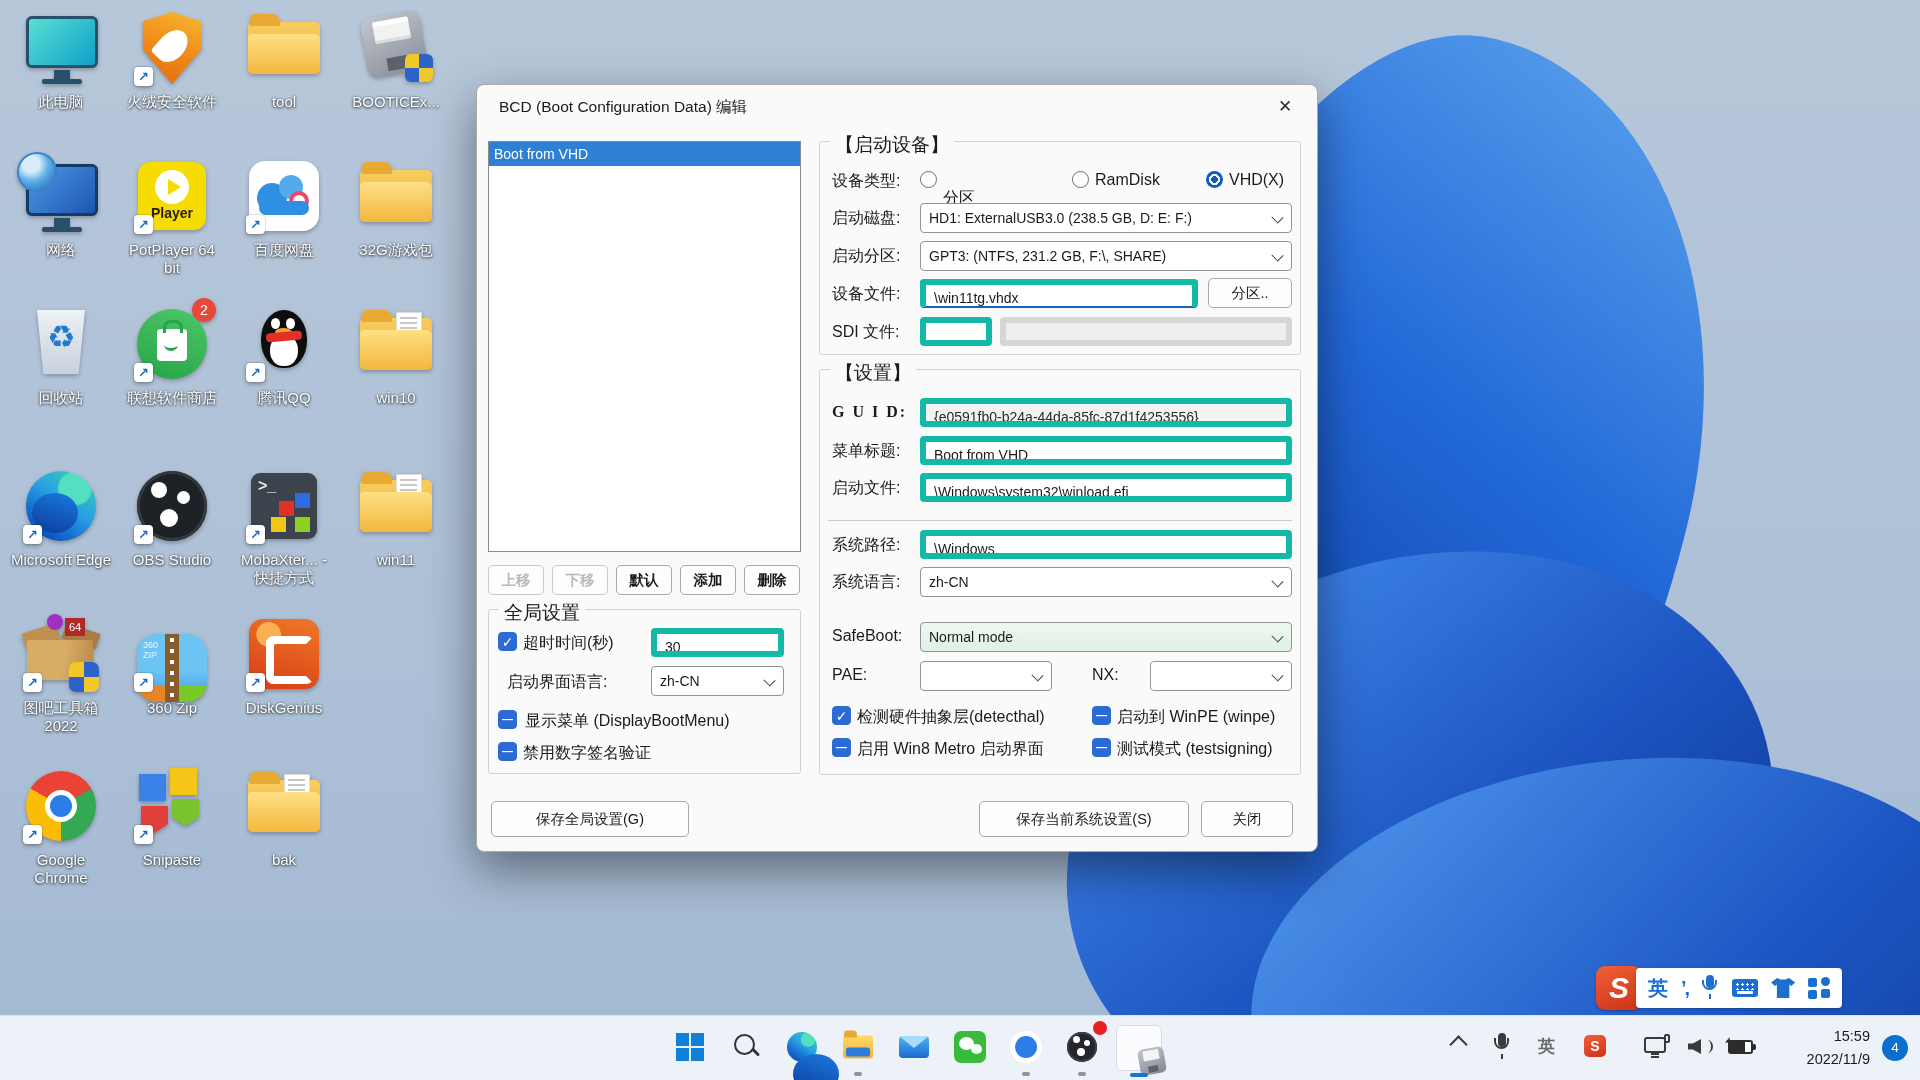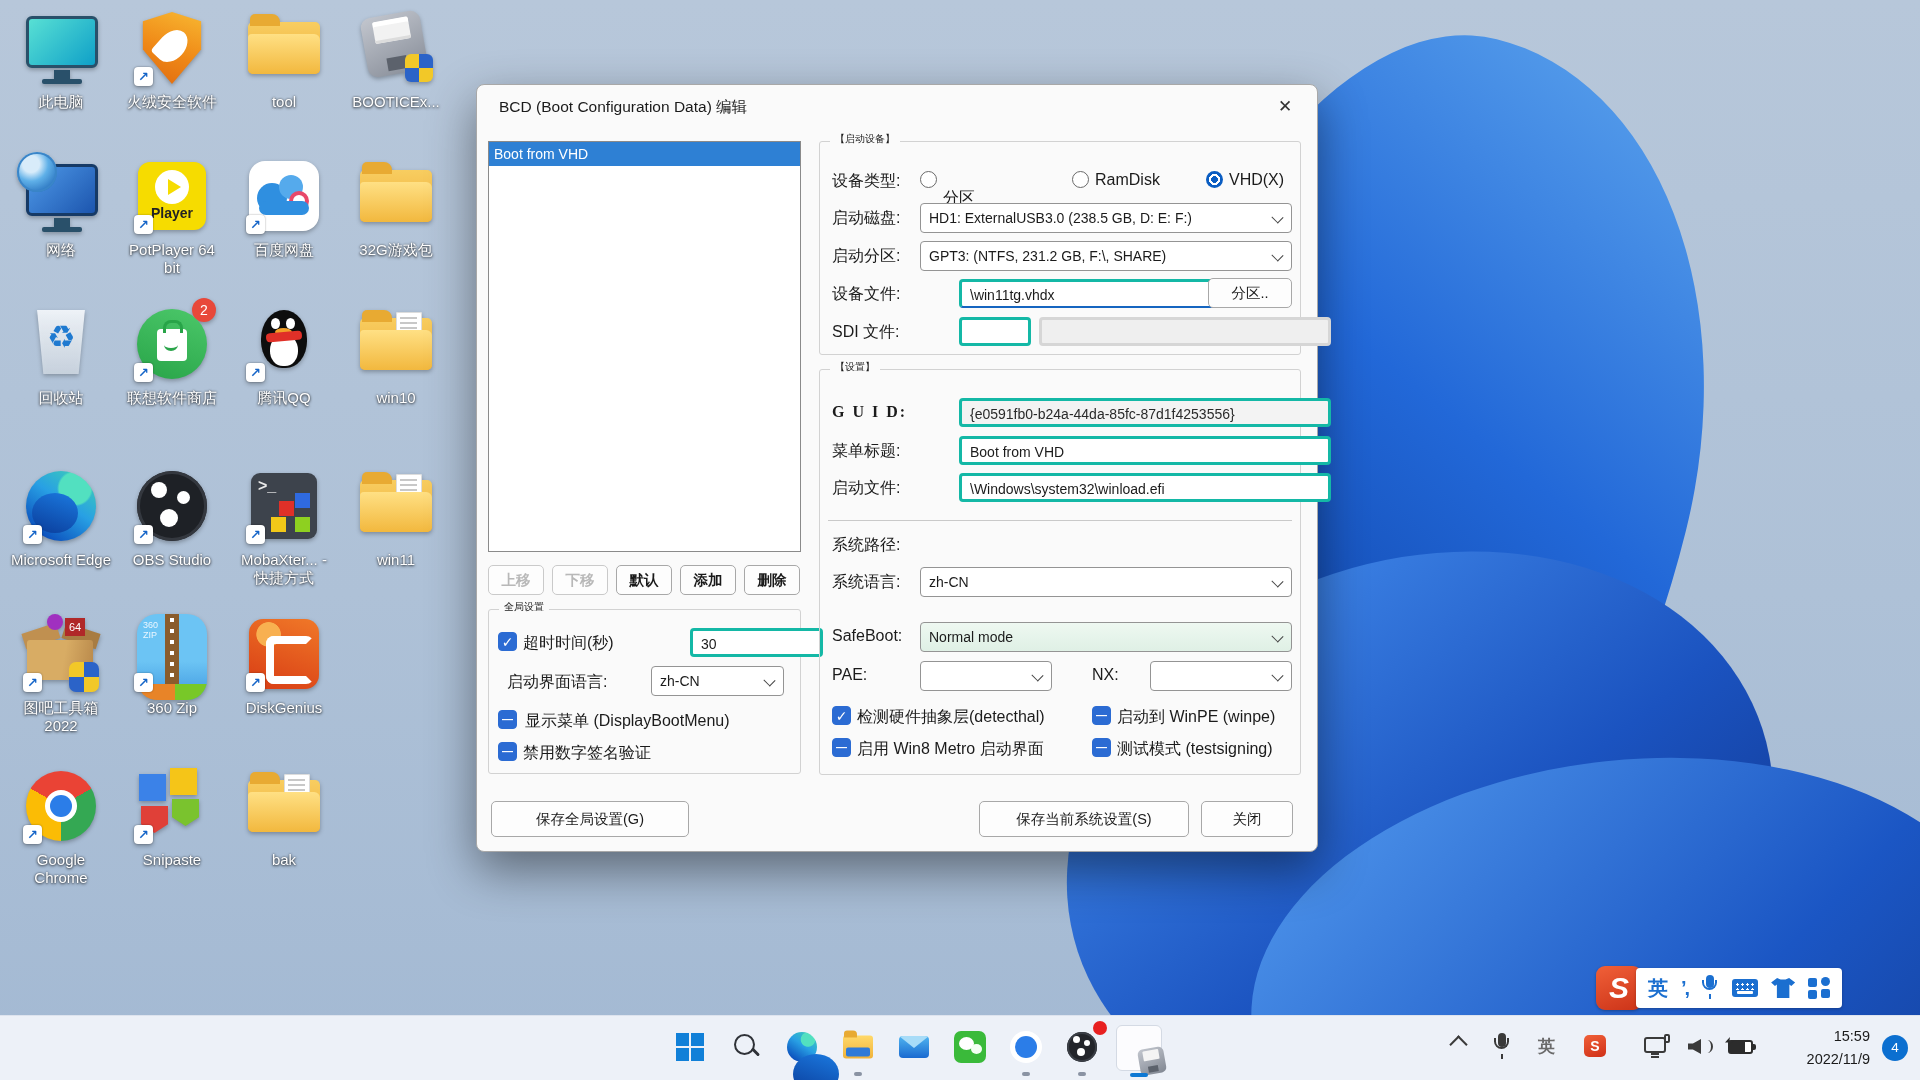--- a/index.html
+++ b/index.html
@@ -80,21 +80,21 @@
   .store .bag::after{content:"";position:absolute;left:7px;top:10px;width:14px;height:9px;
        border-bottom:3px solid #2aa44a;border-radius:50%;}
   
   .obs{position:absolute;left:5px;top:5px;width:70px;height:70px;border-radius:50%;background:#1e2126;
        box-shadow:inset 0 0 0 3px #34383f;}
   .obs i{position:absolute;background:#fff;border-radius:50%;}
   .obs .o1{left:14px;top:11px;width:16px;height:16px;}
   .obs .o2{left:40px;top:20px;width:13px;height:13px;}
   .obs .o3{left:23px;top:38px;width:18px;height:18px;}
   
-  .zip{position:absolute;left:5px;top:0;width:70px;height:86px;border-radius:20px;overflow:hidden;
+  .zip{position:absolute;left:5px;top:20px;width:70px;height:68px;border-radius:20px;overflow:hidden;
        background:linear-gradient(180deg,#6cc4f4 55%,#3f98e0);}
   .zip::after{content:"";position:absolute;left:0;right:0;bottom:0;height:16px;
        background:linear-gradient(90deg,#e88428 0 55%,#78c828 0 100%);}
   .zip .zp{position:absolute;left:28px;top:0;width:14px;height:70px;background:#8a5c2c;z-index:2;
        background-image:repeating-linear-gradient(180deg,#fff 0 4px,rgba(0,0,0,0) 4px 11px);
        background-size:4px 100%;background-position:5px 4px;background-repeat:no-repeat;background-color:#8a5c2c;}
   .zip .ztxt{position:absolute;left:6px;top:6px;font-size:9px;line-height:10px;color:#eaf6ff;
        text-align:left;white-space:pre-line;z-index:1;}
   
   .snip i{position:absolute;width:27px;height:27px;}
@@ -174,24 +174,24 @@
        font-size:17px;color:#333;border-radius:4px;}
   .listbox{position:absolute;left:11px;top:56px;width:311px;height:409px;background:#fff;
        border:1px solid #8a8a8a;}
   .lb-row{height:24px;line-height:24px;padding-left:5px;font-size:14px;background:#2e80d4;color:#fff;}
   .btnrow{position:absolute;left:11px;top:480px;width:312px;display:flex;gap:8px;}
   .btn{background:#fdfdfd;border:1px solid #a8a8a8;border-radius:5px;color:#1a1a1a;font-size:14.5px;
        text-align:center;line-height:28px;height:30px;box-sizing:border-box;}
   .btnrow .btn{flex:1;font-weight:bold;}
   .btn.dis{color:#b8b8b8;border-color:#cacaca;}
   .group{position:absolute;border:1px solid #d2d2d2;border-radius:3px;}
-  .gl{position:absolute;top:-10px;left:10px;background:#fafafa;padding:0 5px;font-size:10px;}
+  .gl{position:absolute;top:-10px;left:10px;background:#fafafa;padding:0 5px;font-size:19px;}
   .lbl{position:absolute;font-size:16px;white-space:nowrap;}
-  .tbox{position:absolute;background:#fff;border:3px solid #14b8a6;border-radius:4px;box-sizing:border-box;
-       font-size:14px;line-height:26px;padding:0 8px;height:29px;white-space:nowrap;overflow:hidden;margin-left:39px;}
+  .tbox{position:absolute;background:#fff;border:6px solid #14b8a6;border-radius:4px;box-sizing:border-box;
+       font-size:14px;line-height:26px;padding:0 8px;height:29px;white-space:nowrap;overflow:hidden;}
   .tbox.ro{background:#f3f3f3;color:#2a2a2a;}
   .tbox.focus{border-bottom:2px solid #1565c0;}
   .tbox.disab{background:#efefef;border-color:#d6d6d6;}
   .combo{position:absolute;background:#fff;border:1px solid #949494;border-radius:4px;box-sizing:border-box;
        height:30px;font-size:14px;line-height:28px;padding:0 24px 0 8px;white-space:nowrap;overflow:hidden;}
   .combo .chev{position:absolute;right:9px;top:9px;width:8px;height:8px;border-right:1.6px solid #444;
        border-bottom:1.6px solid #444;transform:rotate(45deg) scaleY(.9);}
   .combo.green{background:linear-gradient(180deg,#eef8f1,#dff0e5);}
   .cb{position:absolute;width:19px;height:19px;border-radius:4px;box-sizing:border-box;
       border:1.5px solid #707070;background:#fff;}
@@ -584,20 +584,21 @@
 
     <span class="lbl" style="left:12px;top:71px">菜单标题:</span>
     <div class="tbox" style="left:100px;top:66px;width:372px">Boot from VHD</div>
 
     <span class="lbl" style="left:12px;top:108px">启动文件:</span>
     <div class="tbox" style="left:100px;top:103px;width:372px">\Windows\system32\winload.efi</div>
 
     <div class="sep" style="left:8px;top:150px;width:464px"></div>
 
     <span class="lbl" style="left:12px;top:165px">系统路径:</span>
+    <div class="tbox" style="left:100px;top:160px;width:372px">\Windows</div>
 
     <span class="lbl" style="left:12px;top:202px">系统语言:</span>
     <div class="combo" style="left:100px;top:197px;width:372px">
       <span>zh-CN</span><i class="chev"></i>
     </div>
 
     <span class="lbl" style="left:12px;top:257px">SafeBoot:</span>
     <div class="combo green" style="left:100px;top:252px;width:372px">
       <span>Normal mode</span><i class="chev"></i>
     </div>

